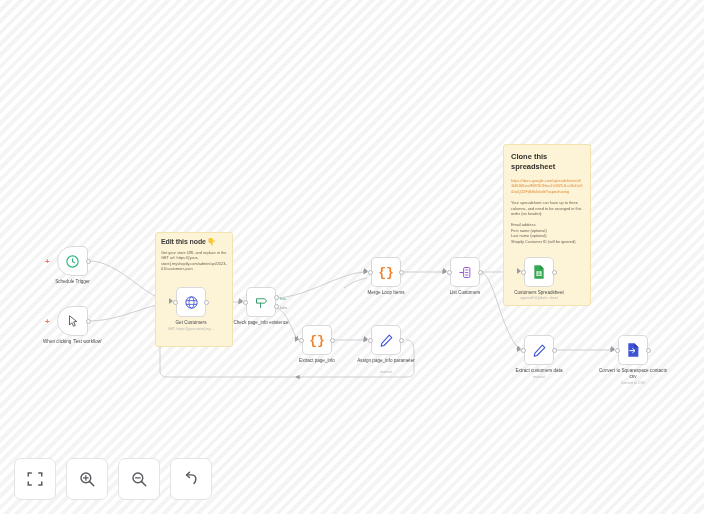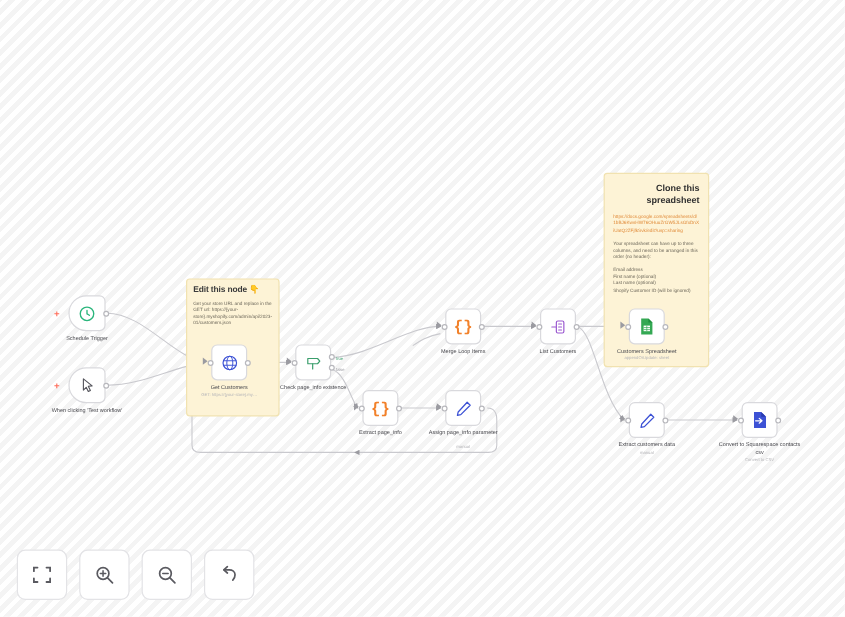--- a/index.html
+++ b/index.html
@@ -53,21 +53,20 @@
     padding: 4px 5px 0 5px;
     line-height: 9px;
     letter-spacing: -0.1px;
   }
   .sticky-title-lg {
     font-size: 7.5px;
     font-weight: bold;
     color: #2f2f2f;
     padding: 7px 7px 0 7px;
     line-height: 10px;
-    text-align: right;
   }
   .sticky-body {
     font-size: 3.9px;
     color: #6a6558;
     padding: 4px 5px 0 5px;
     line-height: 5.4px;
     word-break: break-word;
   }
   .sticky-link {
     font-size: 3.9px;

